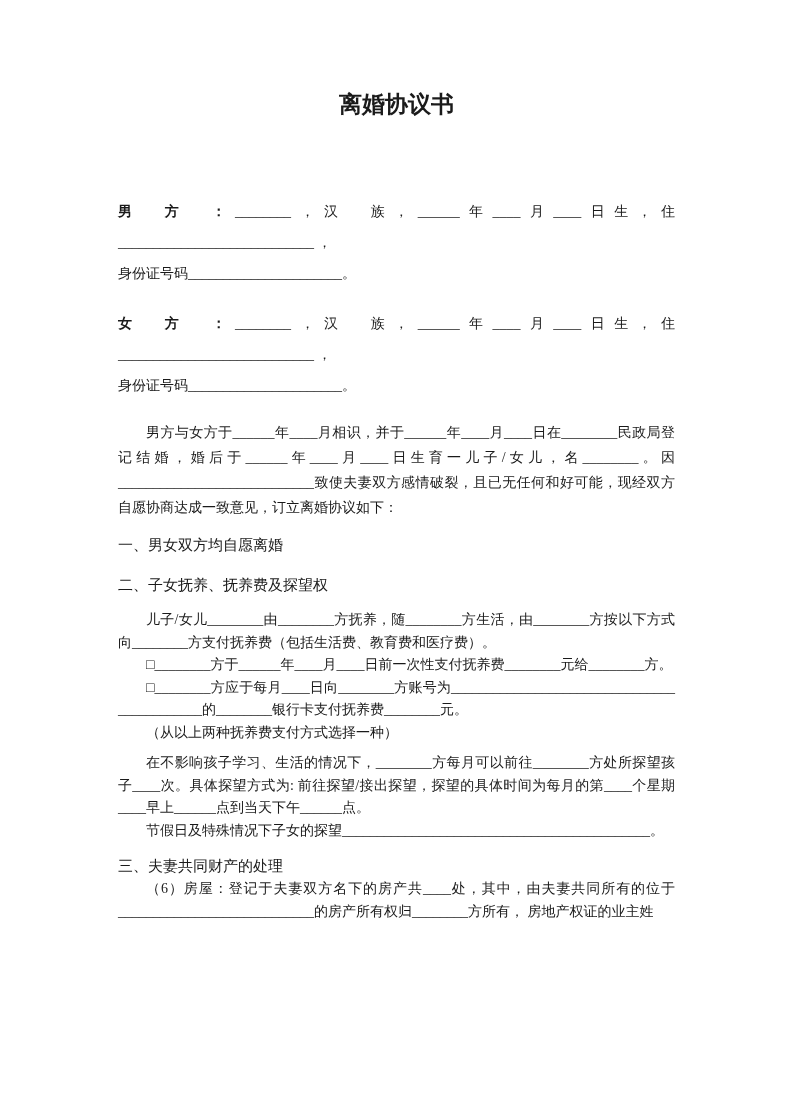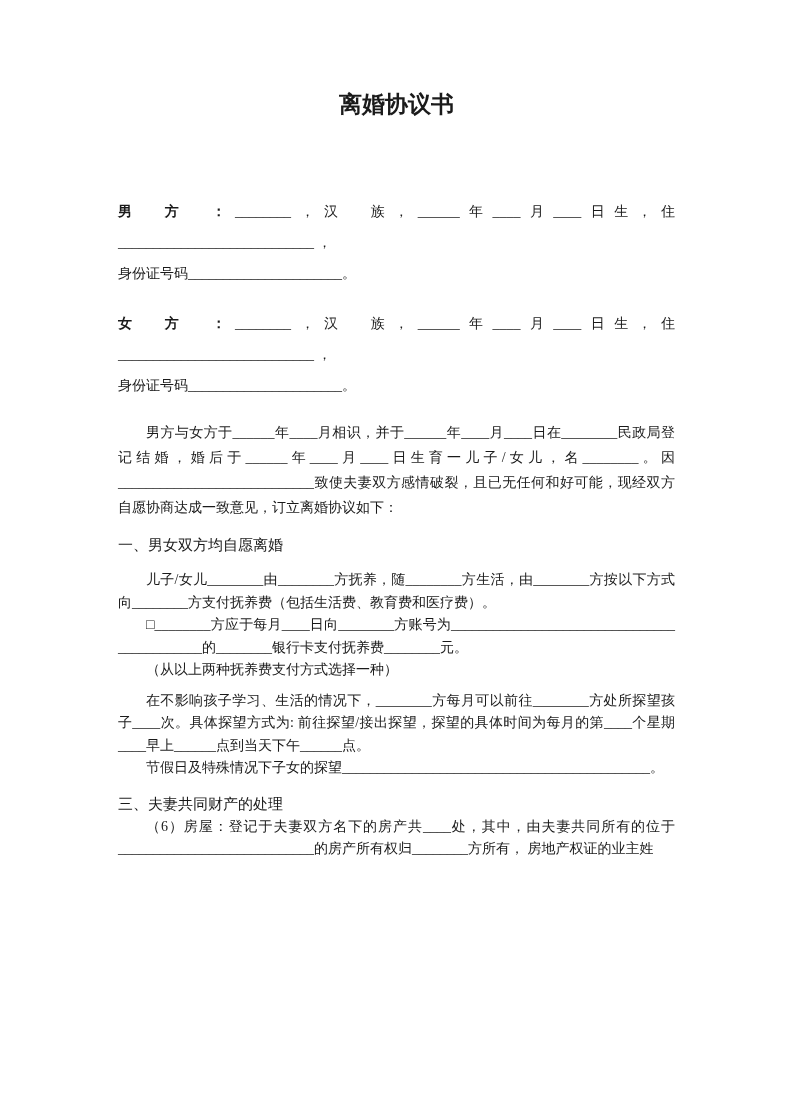--- a/index.html
+++ b/index.html
@@ -78,23 +78,25 @@
 
   <div class="party">
     <p><span class="label">女　方　：</span><span>________，汉　族，______年____月____日生，住____________________________ ，</span></p>
     <p>身份证号码______________________。</p>
   </div>
 
   <p class="intro-para">男方与女方于______年____月相识，并于______年____月____日在________民政局登记结婚，婚后于______年____月____日生育一儿子/女儿，名________。因____________________________致使夫妻双方感情破裂，且已无任何和好可能，现经双方自愿协商达成一致意见，订立离婚协议如下：</p>
 
   <h2 class="sec-heading h2-s1">一、男女双方均自愿离婚</h2>
 
+  <h2 class="sec-heading h2-s2">二、子女抚养、抚养费及探望权</h2>
 
   <div class="body-sec">
     <p class="first">儿子/女儿________由________方抚养，随________方生活，由________方按以下方式向________方支付抚养费（包括生活费、教育费和医疗费）。</p>
+    <p>□________方于______年____月____日前一次性支付抚养费________元给________方。</p>
     <p>□________方应于每月____日向________方账号为____​____​____​____​____​____​____​____​____​____​____的________银行卡支付抚养费________元。</p>
     <p>（从以上两种抚养费支付方式选择一种）</p>
     <p class="gap-top">在不影响孩子学习、生活的情况下，________方每月可以前往________方处所探望孩子____次。具体探望方式为: 前往探望/接出探望，探望的具体时间为每月的第____个星期____早上______点到当天下午______点。</p>
     <p>节假日及特殊情况下子女的探望____________________________________________。</p>
   </div>
 
   <h2 class="sec-heading h2-s3">三、夫妻共同财产的处理</h2>
 
   <div class="body-sec">
     <p>（6）房屋：登记于夫妻双方名下的房产共____处，其中，由夫妻共同所有的位于____________________________的房产所有权归________方所有， 房地产权证的业主姓</p>

